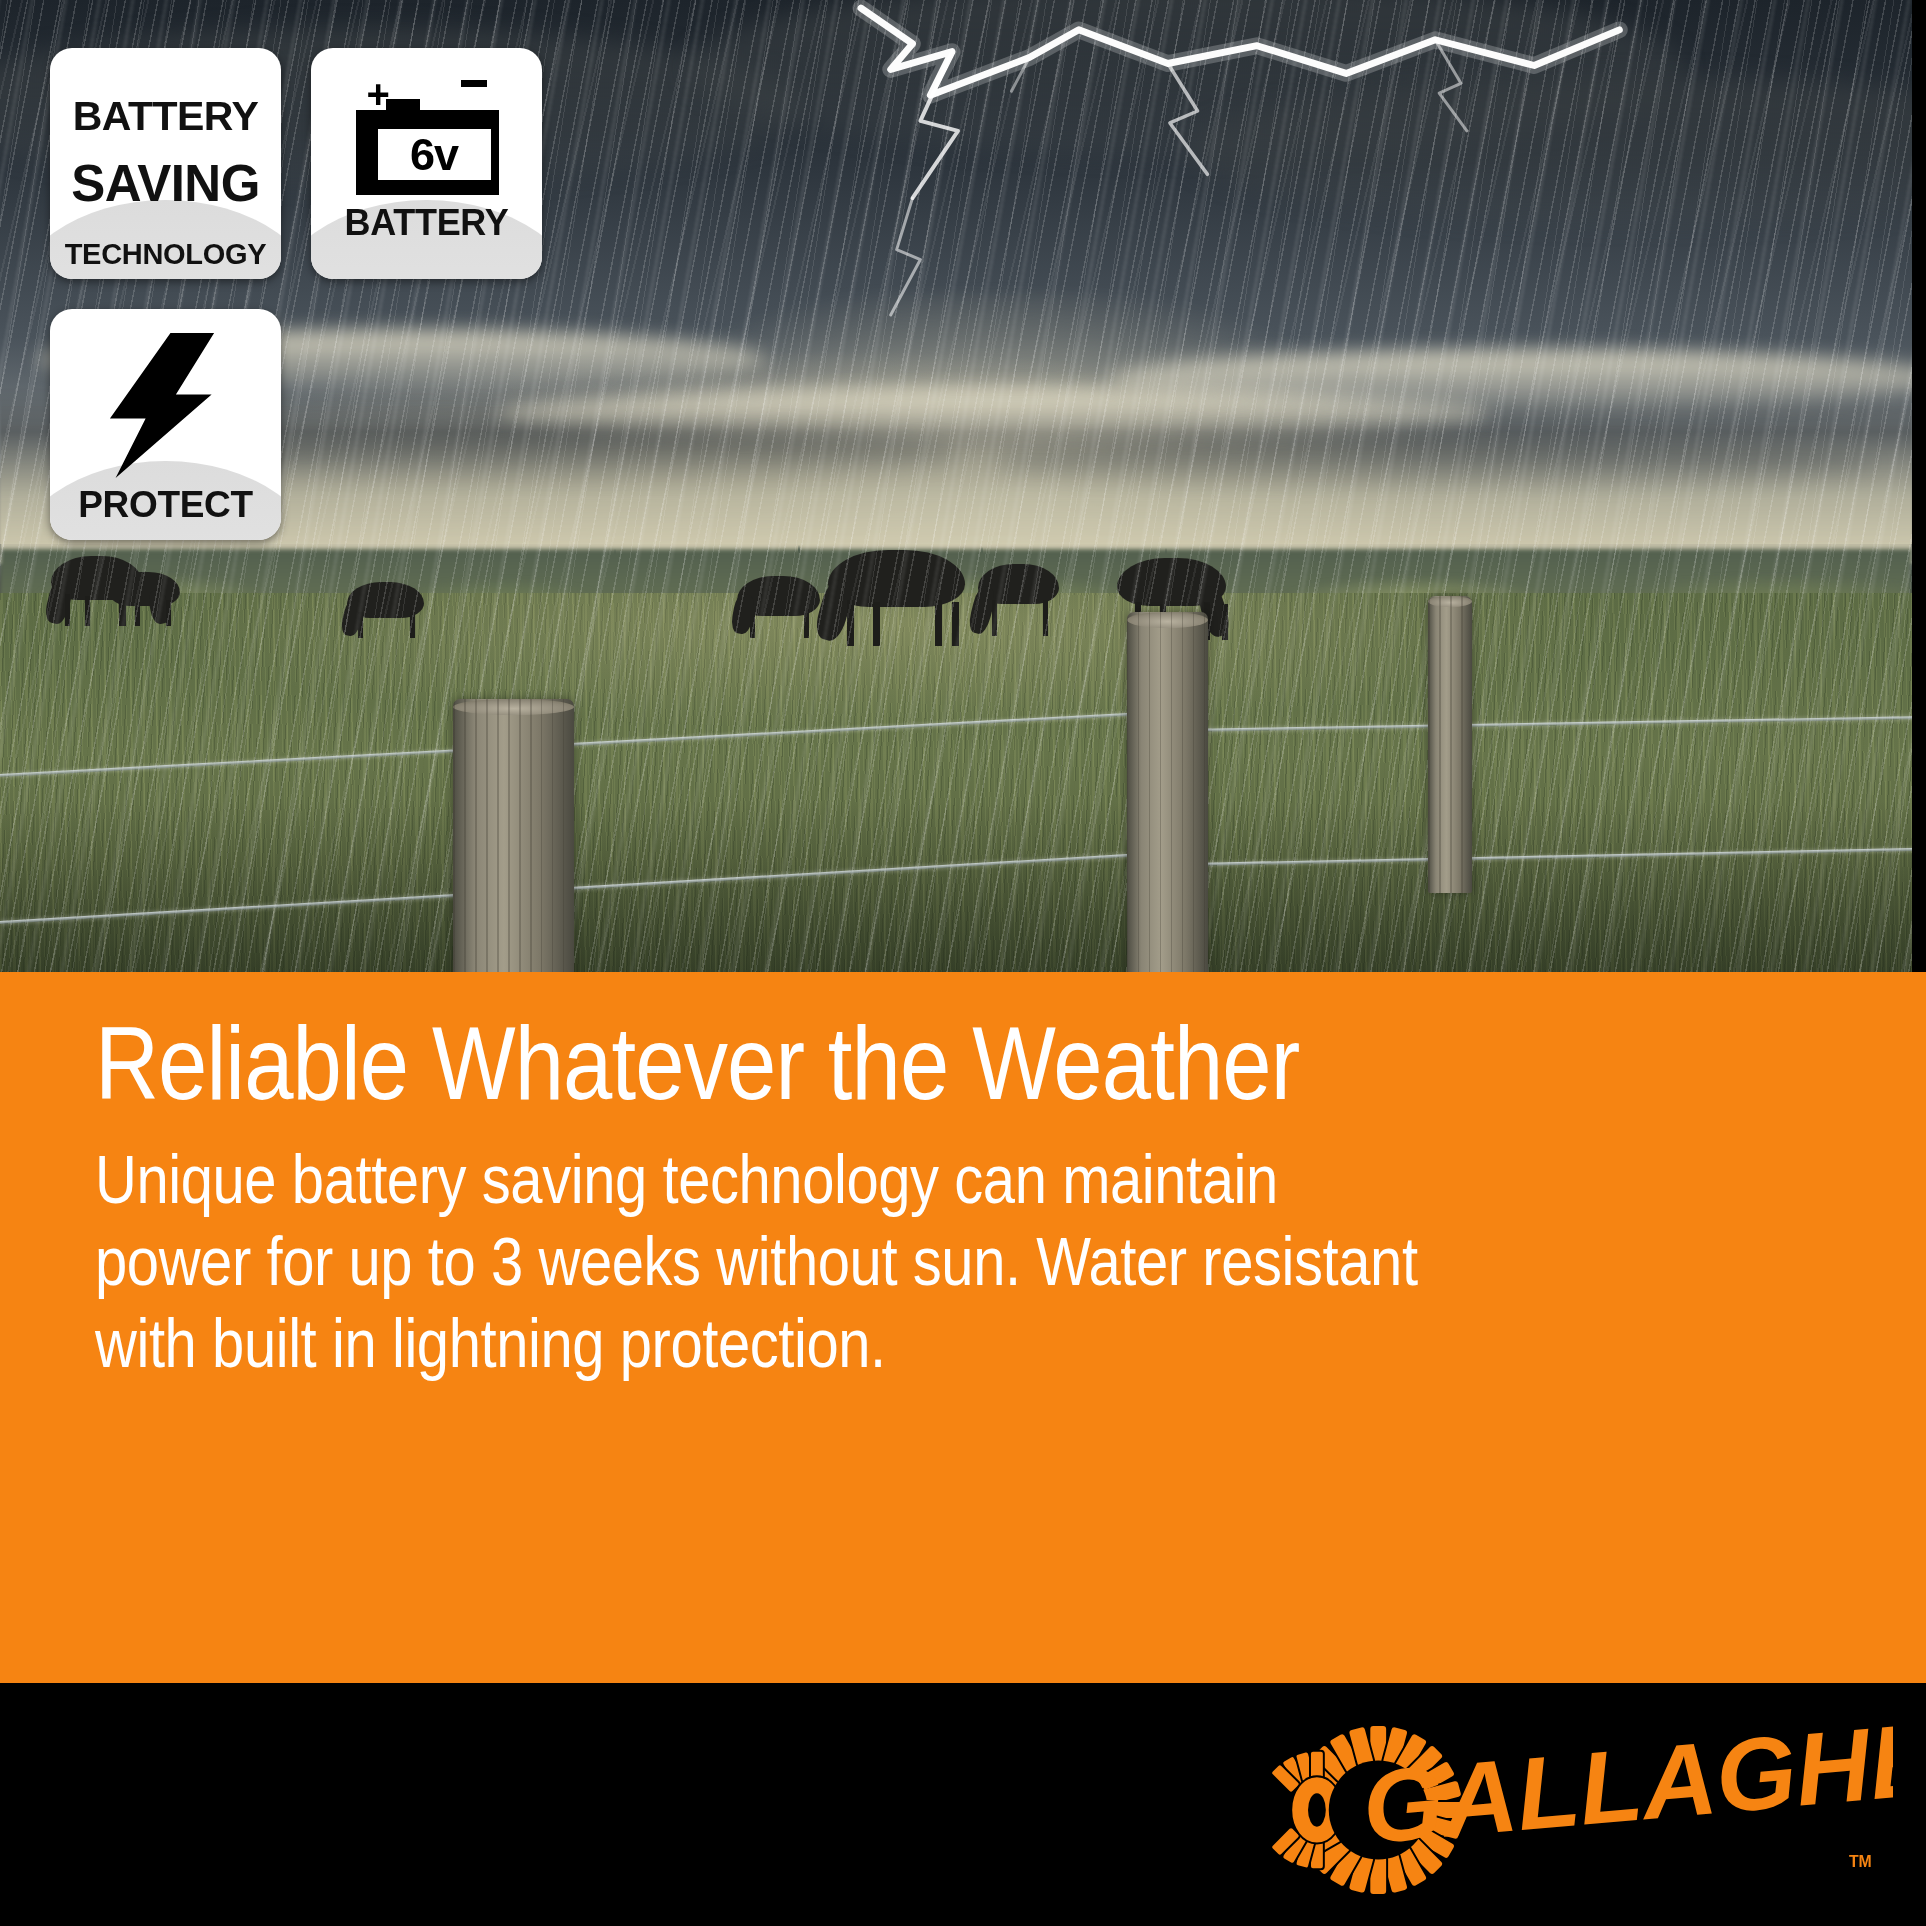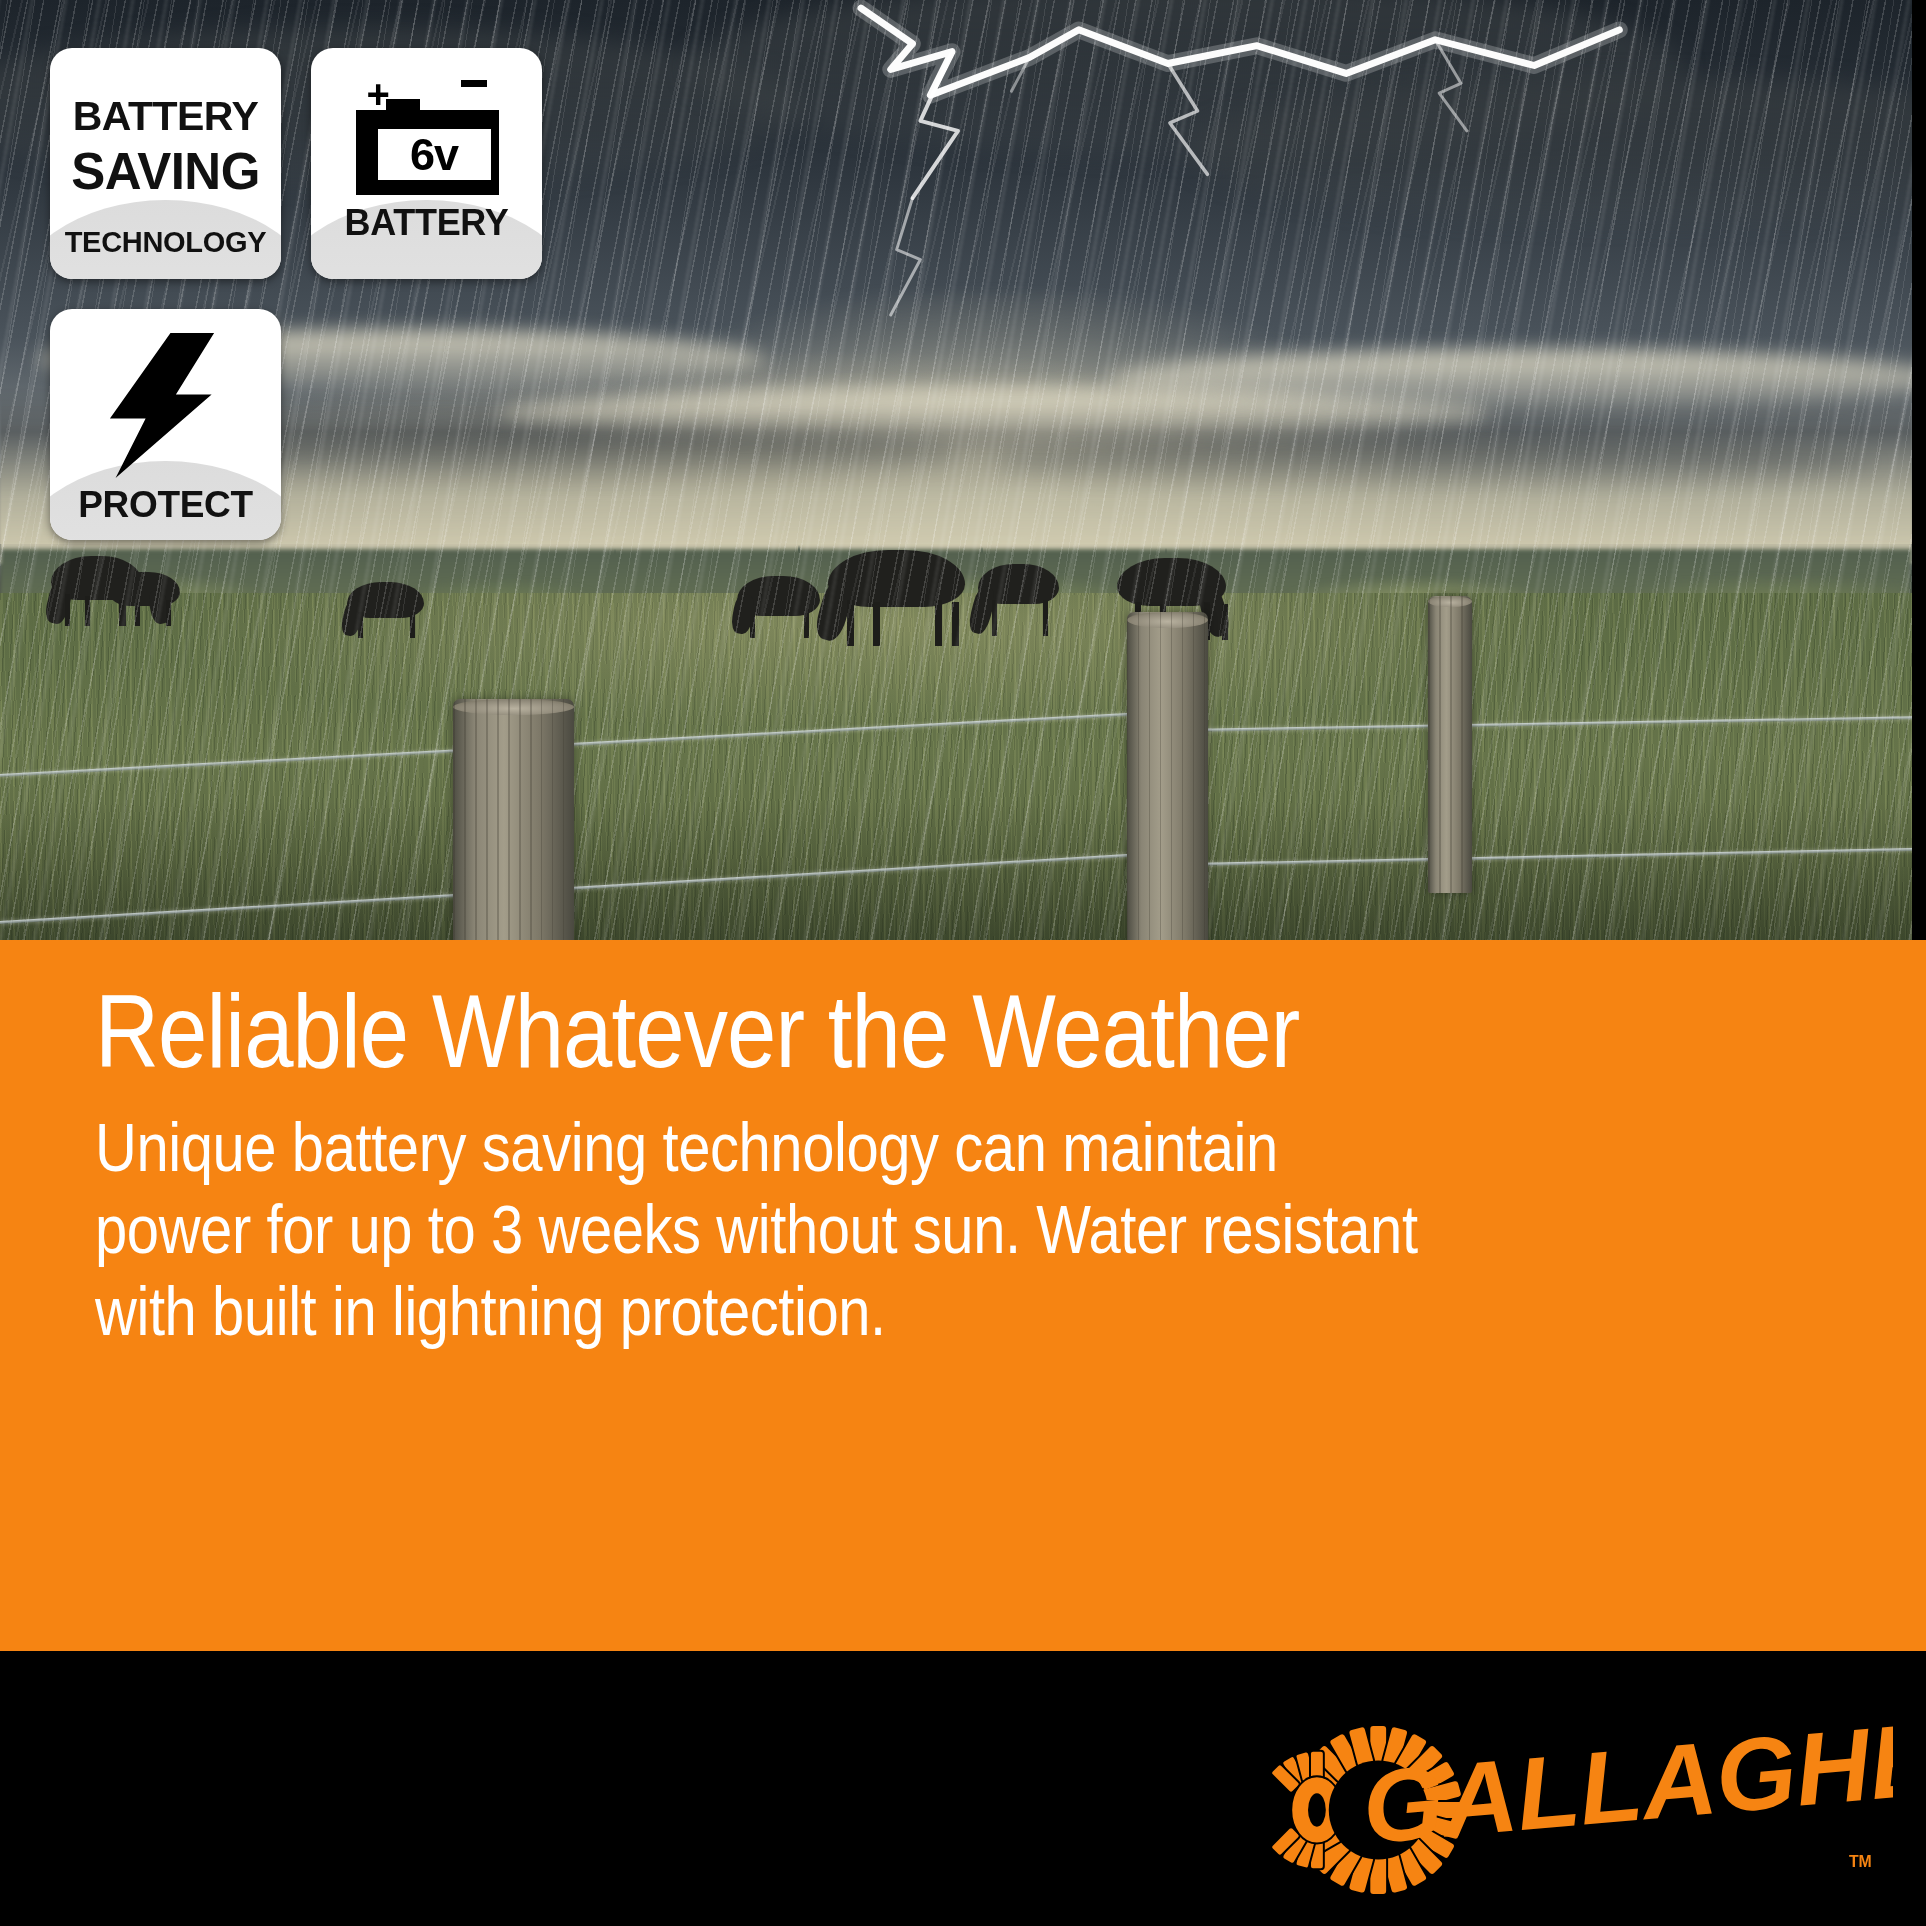--- a/index.html
+++ b/index.html
@@ -154,21 +154,21 @@
   .badge-inner { position:relative; z-index:1; width:100%; height:100%;
     display:flex; flex-direction:column; align-items:center; }
 
   .b-line1 { font-weight:bold; color:#111; letter-spacing:-0.5px; line-height:1; }
   .b-line2 { font-weight:bold; color:#111; letter-spacing:-0.5px; line-height:1; }
   .b-line3 { font-weight:bold; color:#111; letter-spacing:-0.3px; line-height:1; }
 
   
   #badge-battery { left:0; top:0; width:231px; height:231px; }
   #badge-battery .b-line1 { font-size:41px; margin-top:48px; }
-  #badge-battery .b-line2 { font-size:51px; margin-top:9px; }
+  #badge-battery .b-line2 { font-size:51px; margin-top:21px; }
   #badge-battery .b-line3 { font-size:29px; margin-top:31px; }
 
   
   #badge-6v { left:261px; top:0; width:231px; height:231px; }
   .batt-icon { position:relative; width:158px; height:117px; margin-top:30px; }
   .batt-plus { position:absolute; left:19px; top:-4px; font-size:40px; font-weight:bold; color:#000; line-height:1; }
   .batt-minus { position:absolute; right:19px; top:2px; width:26px; height:7px; background:#000; }
   .batt-body { position:absolute; left:8px; top:32px; width:143px; height:85px; background:#000; }
   .batt-nub { position:absolute; left:38px; top:21px; width:34px; height:14px; background:#000; }
   .batt-win {
@@ -178,21 +178,21 @@
   .batt-6v { font-size:45px; font-weight:bold; color:#000; line-height:1; letter-spacing:-1px; }
   #badge-6v .b-line3 { font-size:36px; margin-top:10px; }
 
   
   #badge-protect { left:0; top:261px; width:231px; height:231px; }
   .bolt-icon { margin-top:24px; }
   #badge-protect .b-line3 { font-size:37px; margin-top:8px; }
 
   
   .banner {
-    position:absolute; left:0; top:940px; width:1927px; height:711px;
+    position:absolute; left:0; top:972px; width:1927px; height:711px;
     background:#F68412;
     padding:38px 63px 0 95px;
   }
   .headline {
     color:#fff; font-size:103px; line-height:1.04; font-weight:400;
     font-family:"Liberation Sans Narrow","Liberation Sans", sans-serif;
     transform:scaleX(0.86); transform-origin:left center;
     letter-spacing:-1px; white-space:nowrap;
   }
   .body-copy {

